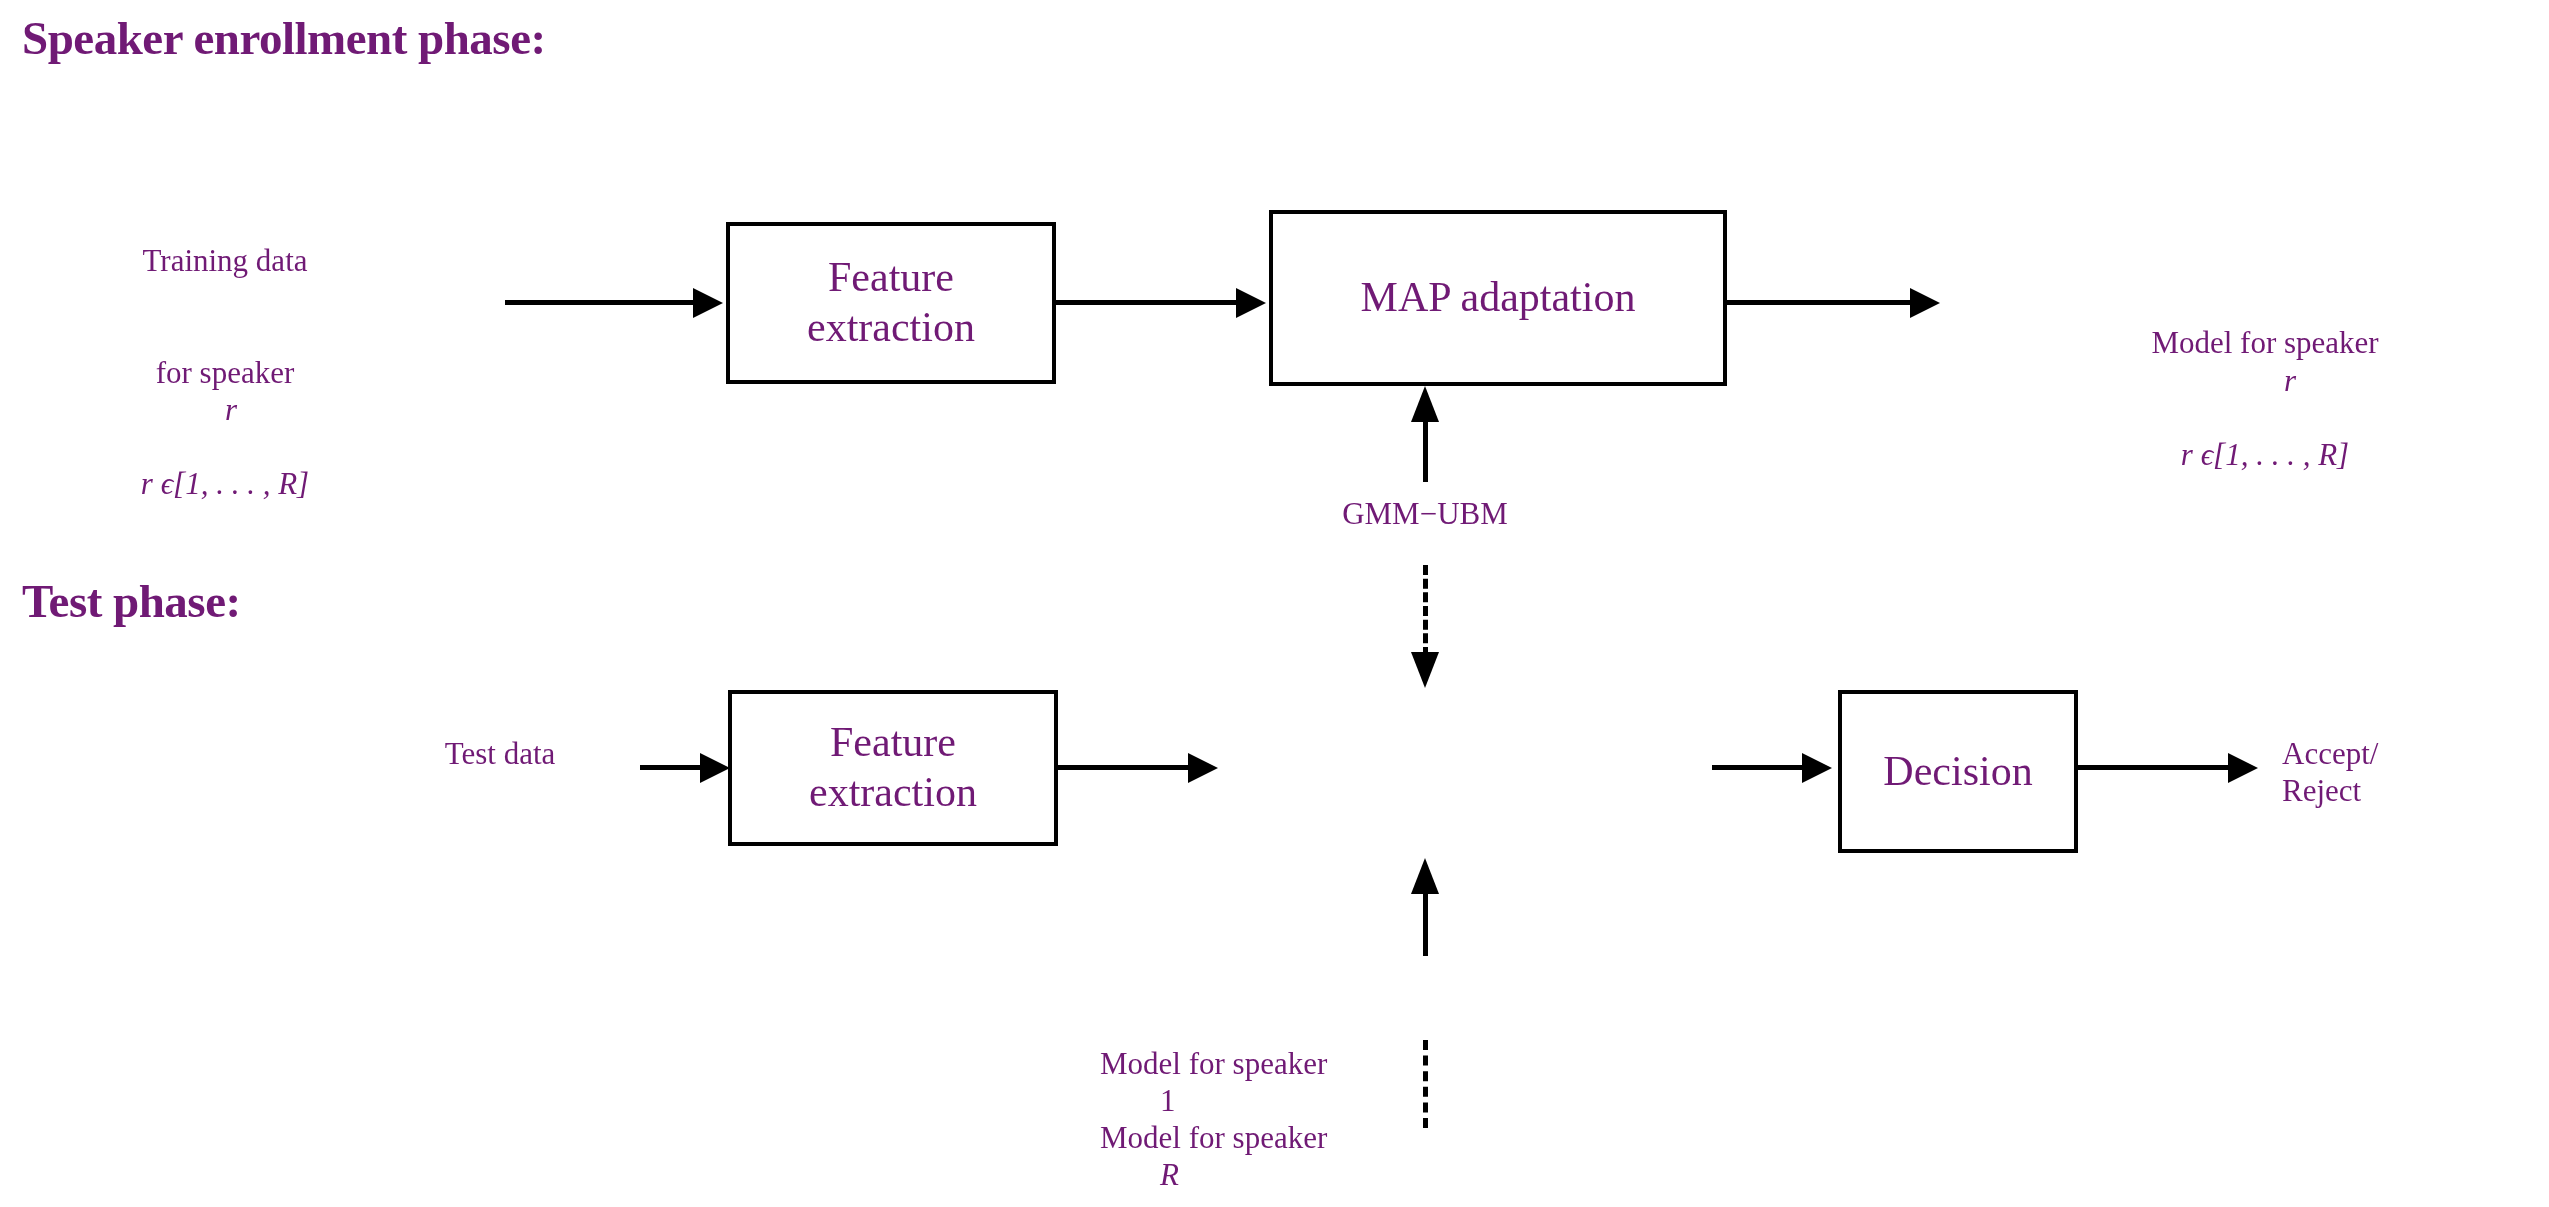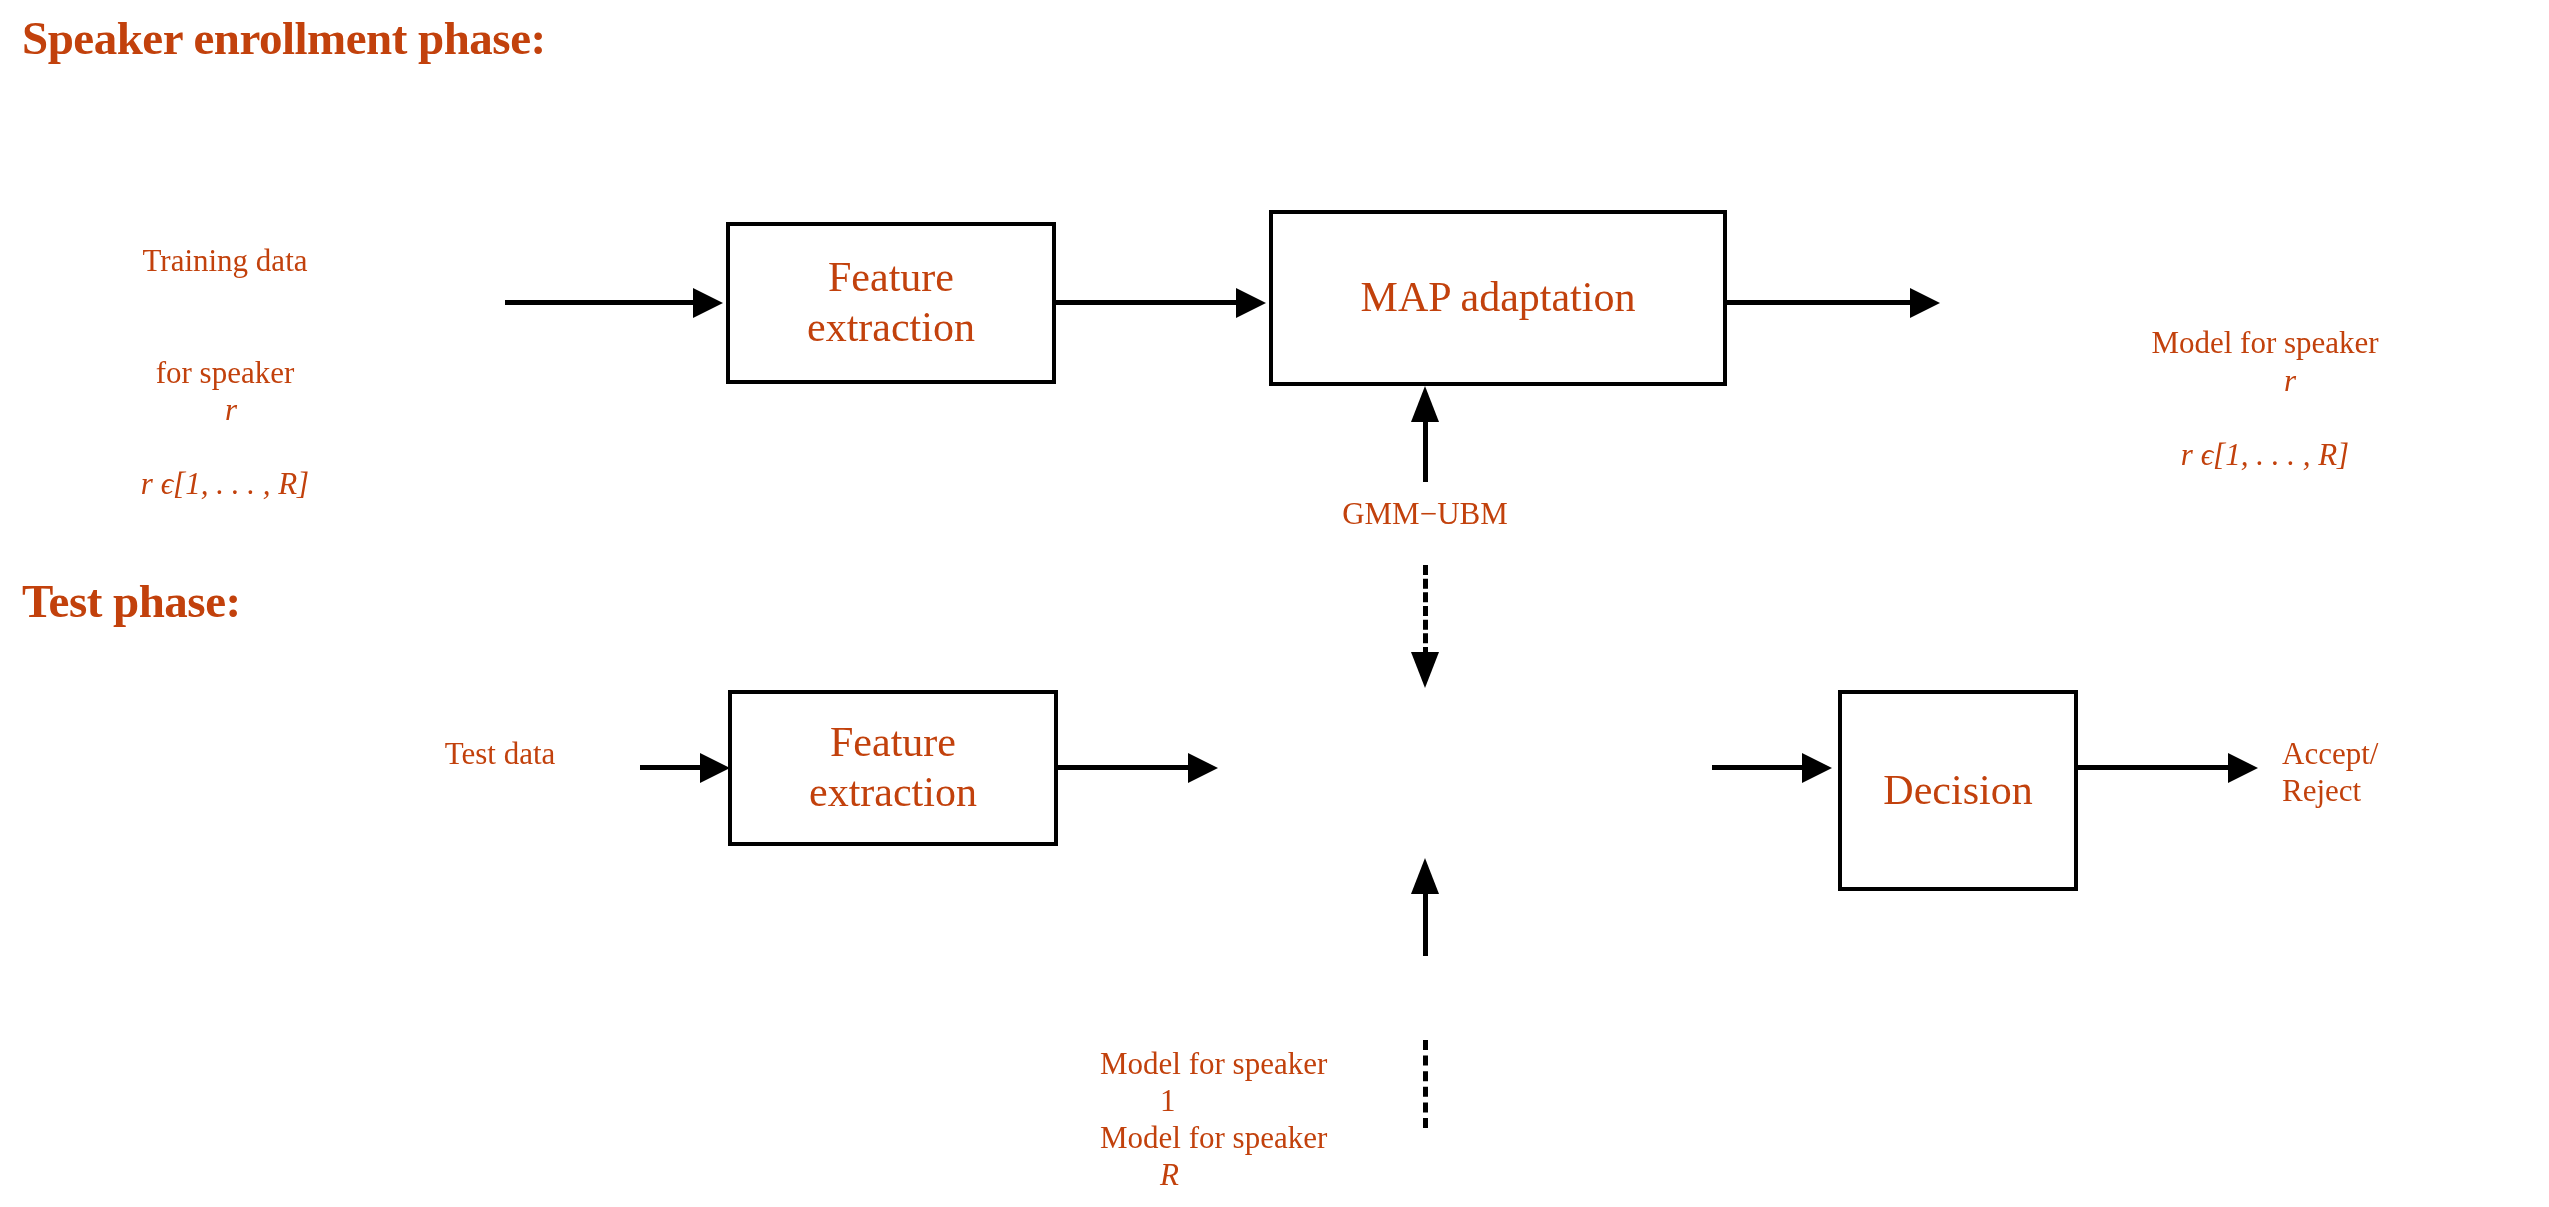--- a/index.html
+++ b/index.html
@@ -7,21 +7,21 @@
     padding: 0;
     background: #ffffff;
   }
   #canvas {
     position: relative;
     width: 2549px;
     height: 1207px;
     background: #ffffff;
     overflow: hidden;
     font-family: "Liberation Serif", "DejaVu Serif", serif;
-    color: #c2410c;
+    color: #701a75;
   }
   .phase-title {
     position: absolute;
     font-weight: bold;
     font-size: 47px;
     line-height: 1.05;
     white-space: nowrap;
     letter-spacing: -0.5px;
   }
   .proc-box {
@@ -156,21 +156,21 @@
 extraction</span>
   </div>
 
   <div class="h-line" style="left:1058px; top:765px; width:132px;"></div>
   <div class="arrow-right" style="left:1188px; top:753px;"></div>
 
 
   <div class="h-line" style="left:1712px; top:765px; width:92px;"></div>
   <div class="arrow-right" style="left:1802px; top:753px;"></div>
 
-  <div class="proc-box" style="left:1838px; top:690px; width:240px; height:201px;">
+  <div class="proc-box" style="left:1838px; top:690px; width:240px; height:163px;">
     <span class="box-label">Decision</span>
   </div>
 
   <div class="h-line" style="left:2078px; top:765px; width:152px;"></div>
   <div class="arrow-right" style="left:2228px; top:753px;"></div>
 
   <div class="free-text" style="left:2282px; top:735px; width:250px; text-align:left;">Accept/
 Reject</div>
 
   <div class="v-line" style="left:1423px; top:892px; height:64px;"></div>

